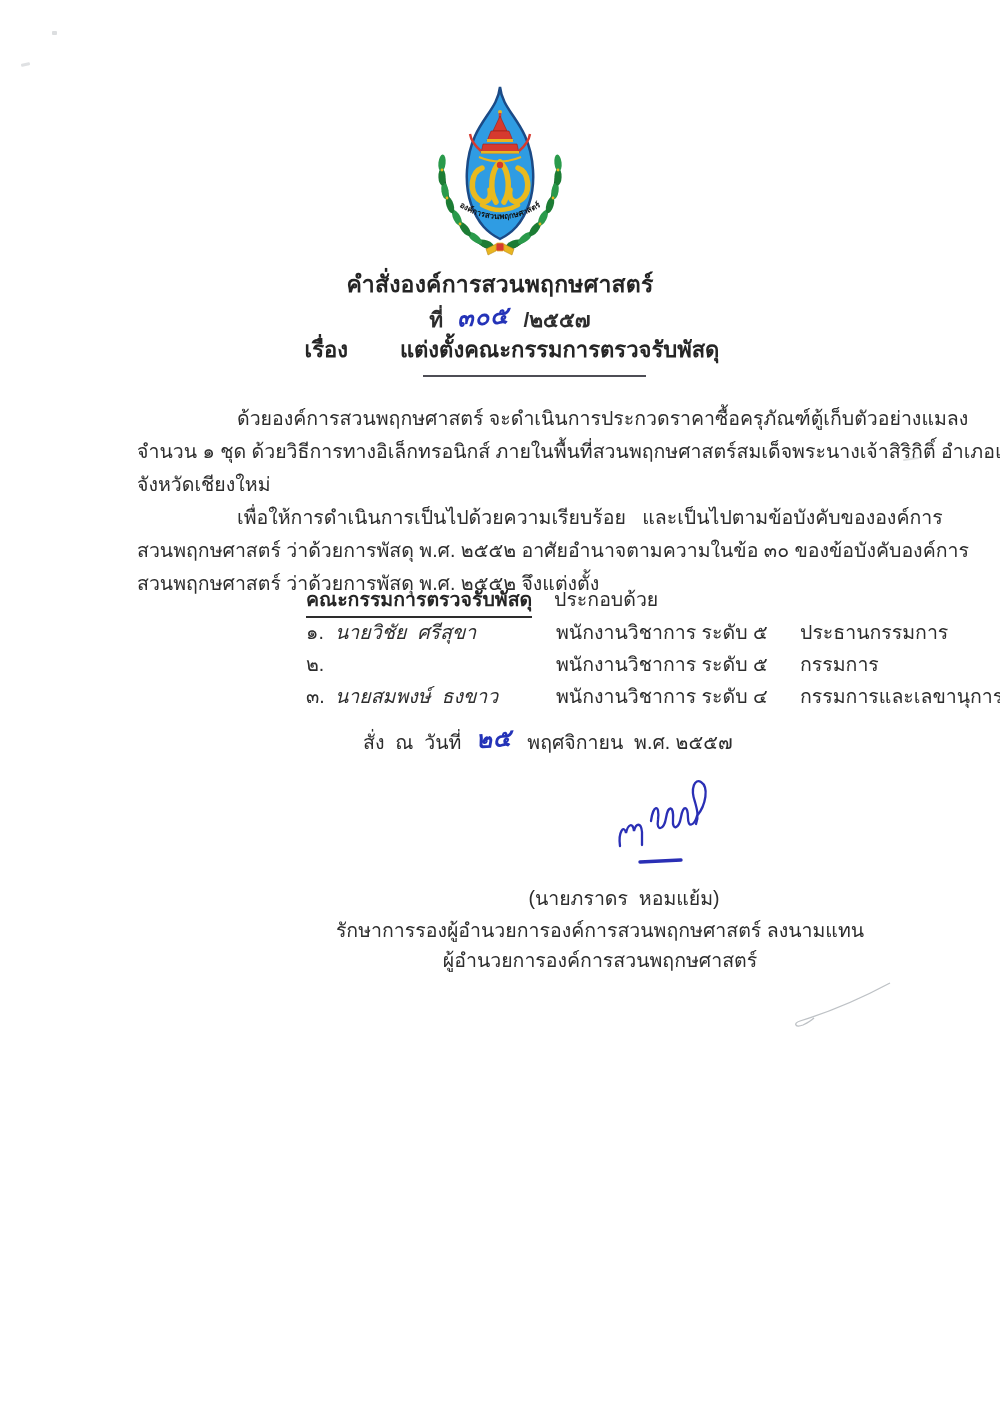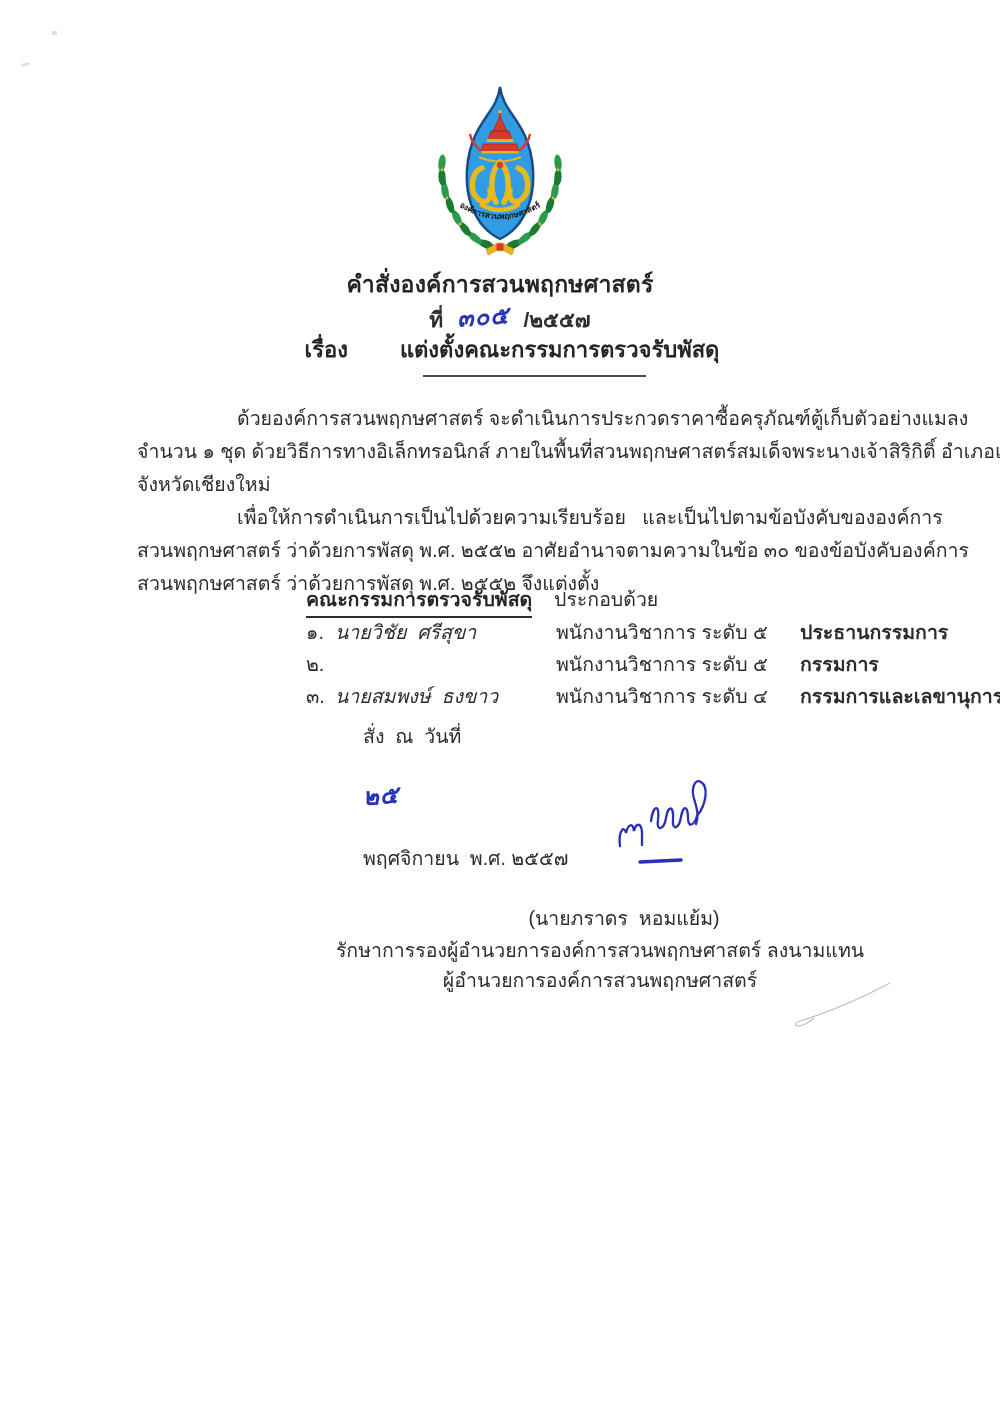--- a/index.html
+++ b/index.html
@@ -45,31 +45,31 @@
   .c-heading{
     position:absolute;left:262px;font-weight:700;color:#252525;
     border-bottom:2px solid #2d2d2d;padding-bottom:1px;white-space:pre;
   }
   .c-heading-suffix{position:absolute;left:510px;white-space:pre;}
   .m-row{position:relative;height:32px;}
   .m-row span{position:absolute;white-space:pre;line-height:30px;}
   .c-no{left:262px;}
   .c-name{left:291px;font-style:italic;}
   .c-pos{left:512px;}
-  .c-role{left:756px;font-weight:bold;}
+  .c-role{left:756px;}
   
   .date-row{
     position:absolute;top:721px;left:363px;
-    display:flex;align-items:baseline;gap:26px;
-    font-size:19.5px;white-space:pre;flex-direction:column;
+    display:flex;align-items:baseline;gap:15px;
+    font-size:19.5px;white-space:pre;
   }
   
   .sig-svg{position:absolute;left:598px;top:774px;}
   .sig-block{
-    position:absolute;top:903px;left:200px;width:800px;text-align:center;
+    position:absolute;top:883px;left:200px;width:800px;text-align:center;
     font-size:19.5px;line-height:30px;
   }
   .sig-name{transform:translateX(24px);margin-bottom:2px;white-space:pre;}
   
   .emblem{position:absolute;left:430px;top:72px;}
   
   .speck{position:absolute;background:#bfc3c7;border-radius:1px;}
   .speck1{left:52px;top:31px;width:5px;height:4px;opacity:.55;}
   .speck2{left:21px;top:63px;width:9px;height:3px;opacity:.5;transform:rotate(-12deg);}
   .speck3{left:903px;top:458px;width:16px;height:2px;opacity:.5;transform:rotate(-9deg);}

